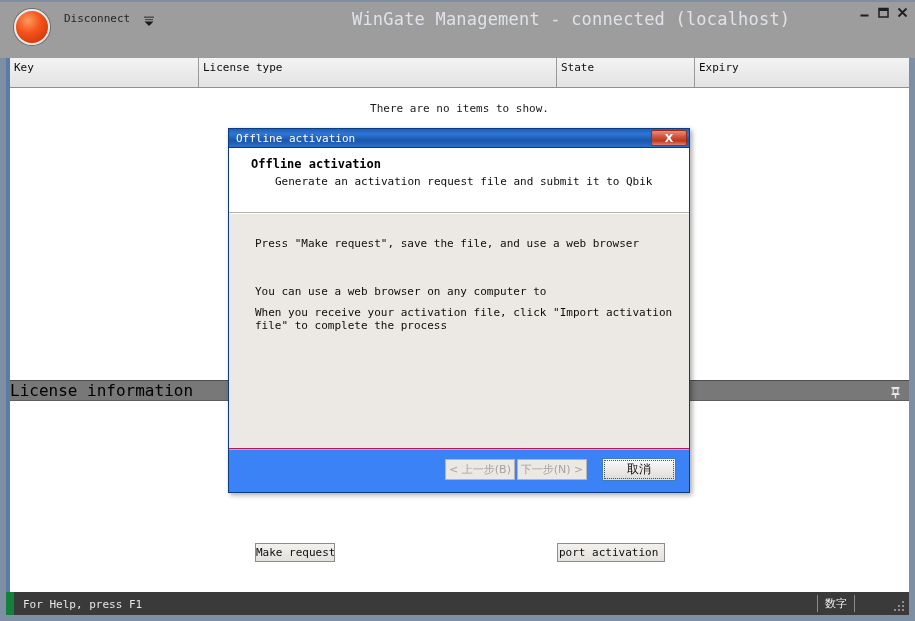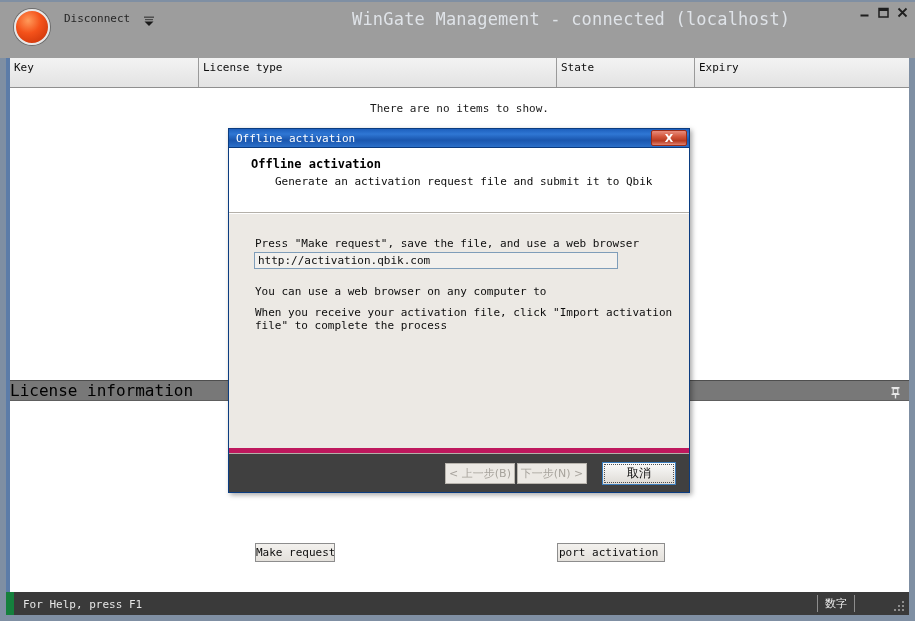--- a/index.html
+++ b/index.html
@@ -360,22 +360,22 @@
     width: 108px; height: 19px;
     line-height: 17px;
     background: linear-gradient(#f3f1ee, #e4e1dc);
     text-align: left;
     padding-left: 1px;
   }
   .dlg-footer {
     position: absolute;
     left: 0; bottom: 0;
     width: 100%; height: 44px;
-    background: #404040;
-    border-top: 6px solid #be185d;
+    background: #3b82f6;
+    border-top: 2px solid #be185d;
     box-sizing: border-box;
   }
   .dlg-footer::before{
     content:"";
     position:absolute; left:0; top:-1px; width:100%; height:1px;
     background:#b4b0a9;
   }
   .nav-btn {
     position: absolute;
     top: 9px;
@@ -511,21 +511,20 @@
 
     <div class="dlg-header">
       <div class="dlg-head-title">Offline activation</div>
       <div class="dlg-head-sub">Generate an activation request file and submit it to Qbik</div>
     </div>
 
     <div class="dlg-body"></div>
 
     <div class="body-line line-1">Press "Make request", save the file, and use a web browser</div>
 
-    <input class="url-input" type="text" readonly="" value="http://activation.qbik.com" style="">
 
     <div class="body-line line-2">You can use a web browser on any computer to</div>
     <div class="body-line line-3">When you receive your activation file, click "Import activation
 file" to complete the process</div>
 
     <div class="dlg-btn btn-make">Make request</div>
     <div class="dlg-btn btn-import">port activation fi</div>
 
     <div class="dlg-footer">
       <div class="nav-btn nav-back">&lt; 上一步(B)</div>

